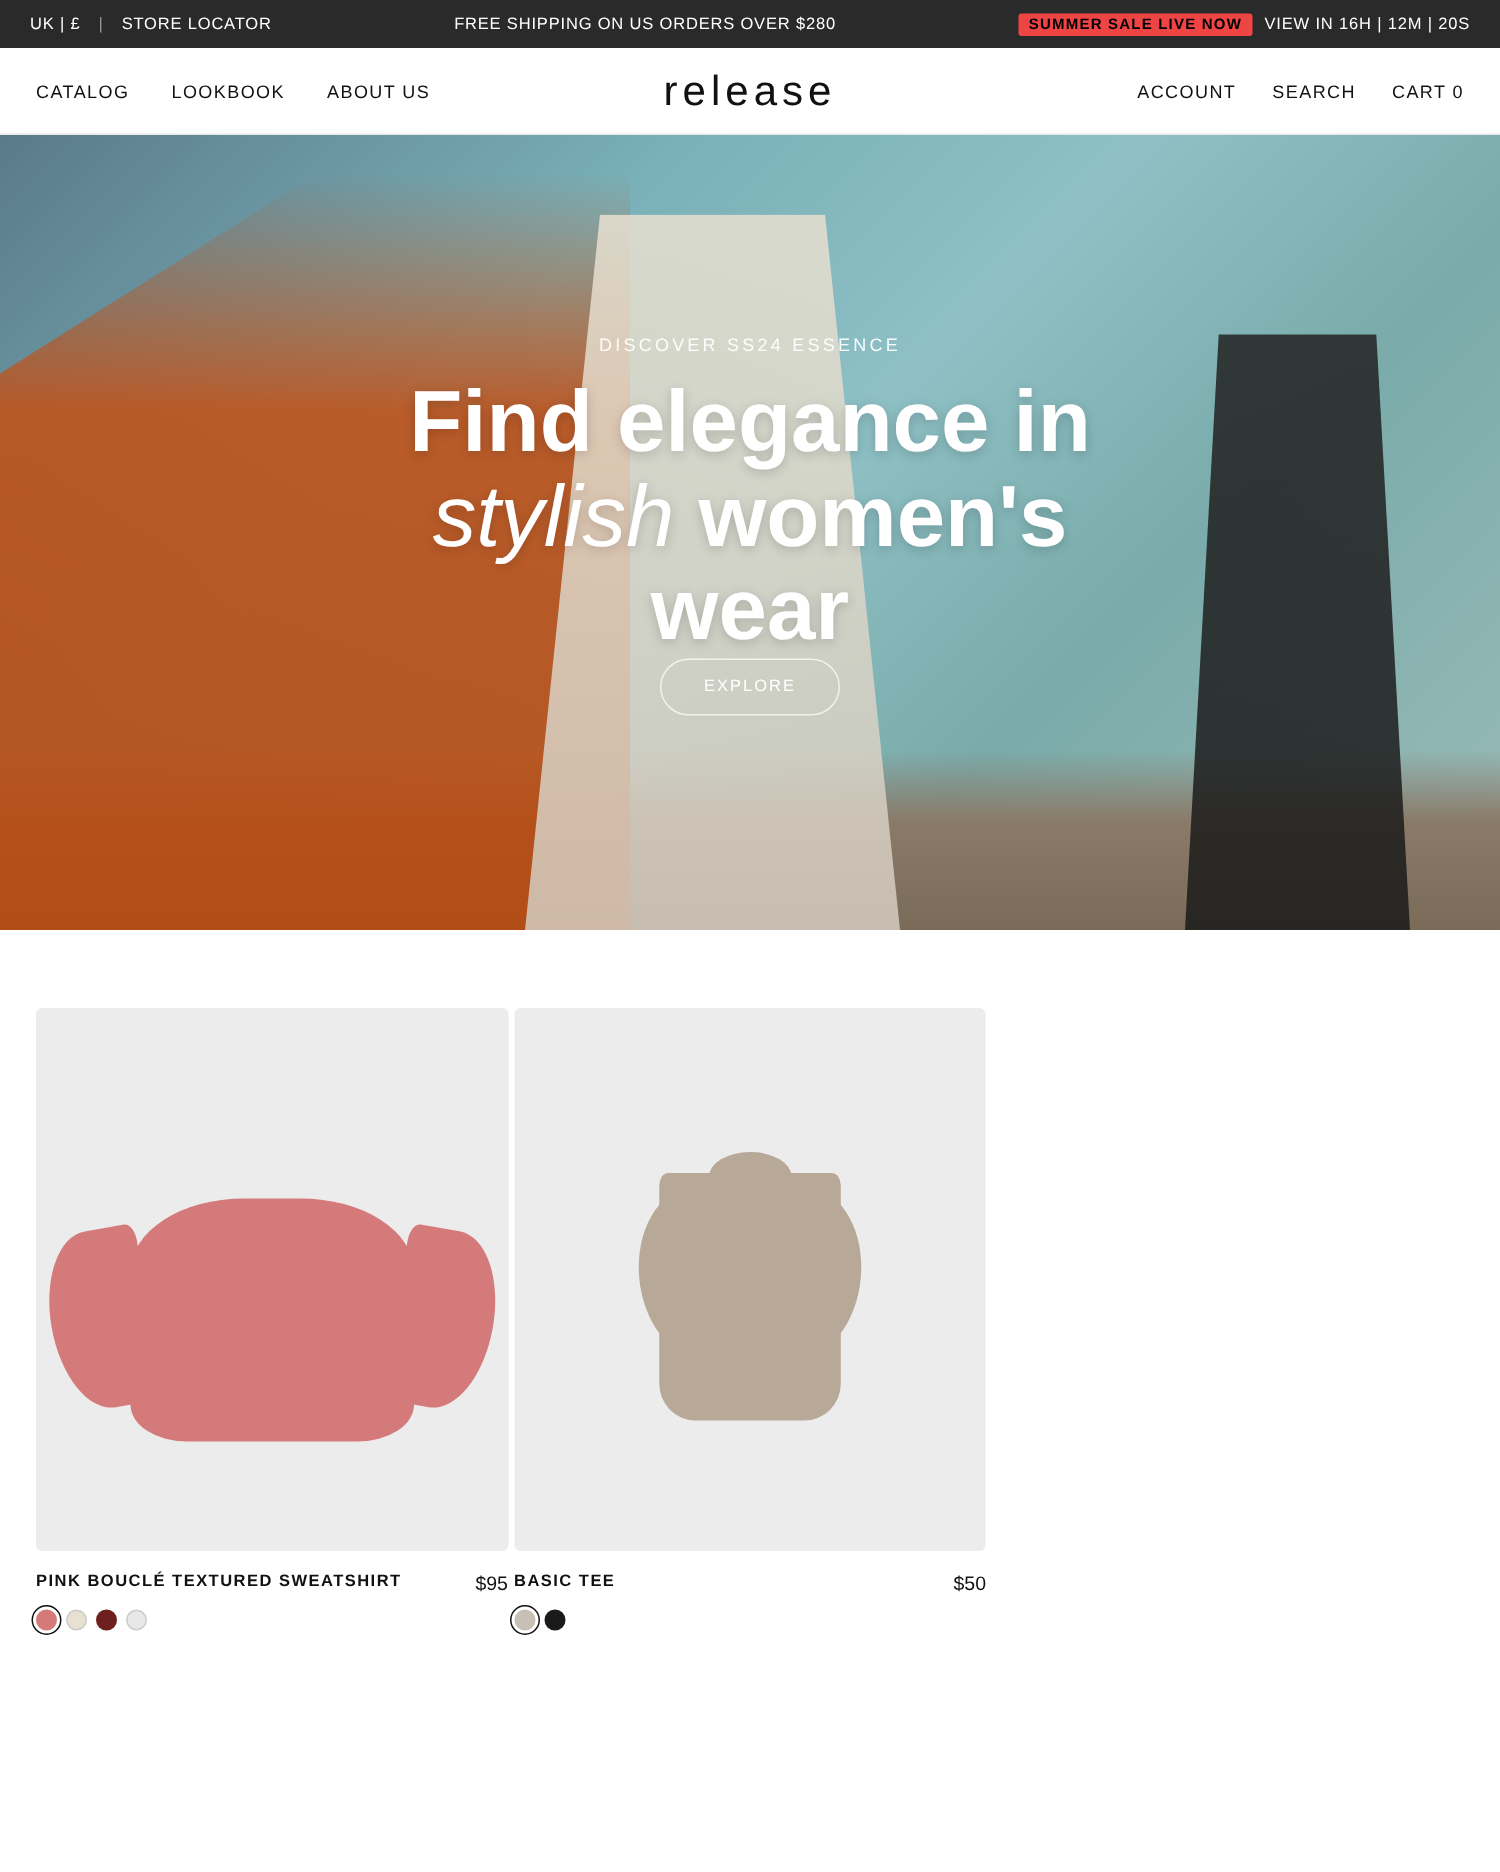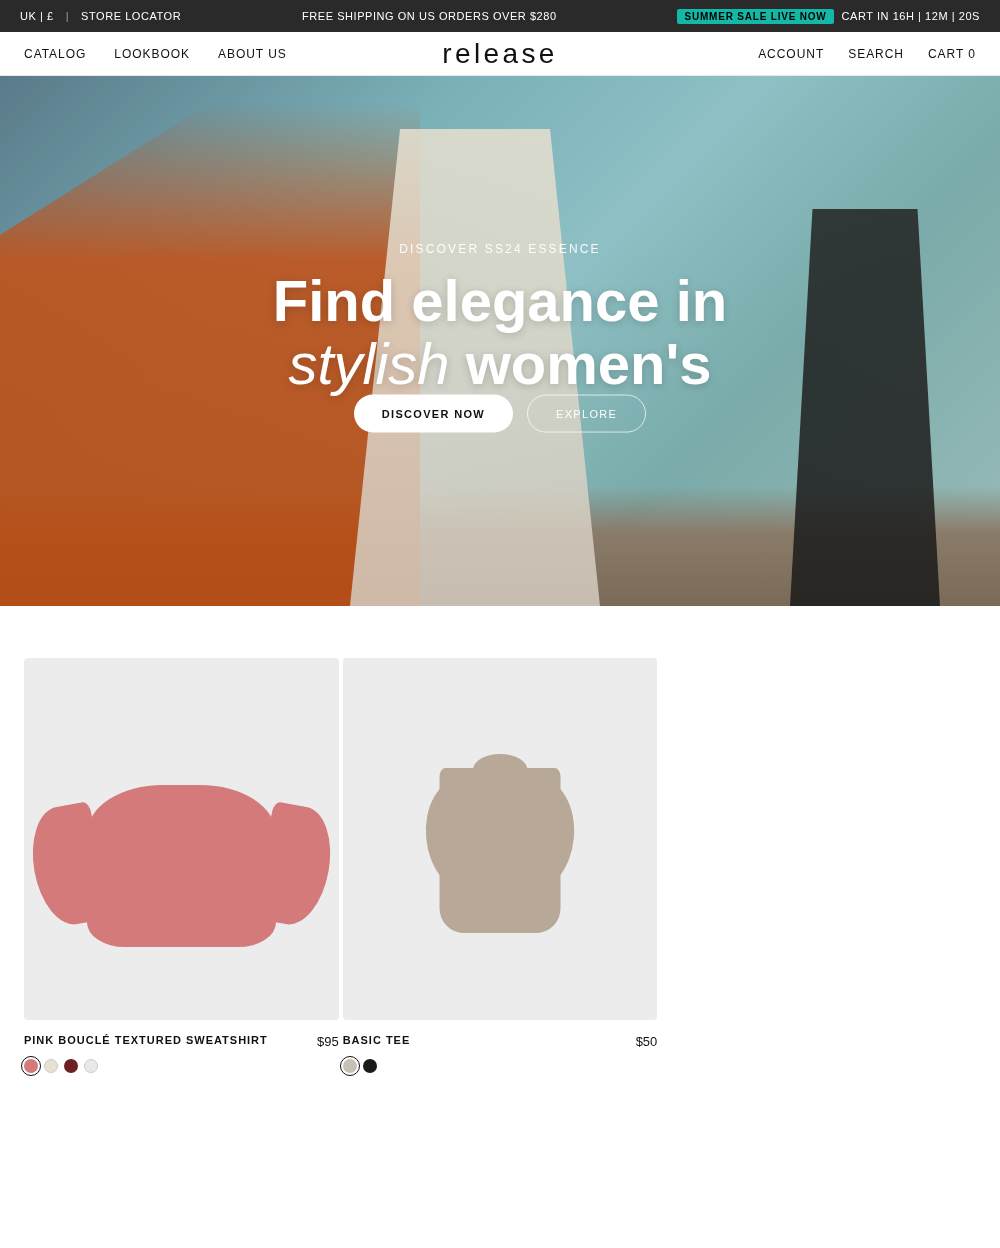--- a/index.html
+++ b/index.html
@@ -16,37 +16,37 @@
       justify-content: space-between;
       padding: 0 20px;
       height: 32px;
     }
     .announcement-bar .left { display: flex; gap: 12px; }
     .announcement-bar .left span { cursor: pointer; }
     .announcement-bar .left .sep { opacity: 0.5; }
     .announcement-bar .center { flex: 1; text-align: center; font-weight: 500; }
     .announcement-bar .right { display: flex; align-items: center; gap: 8px; }
     .announcement-bar .sale-badge {
-      background: #14b8a6;
+      background: #ef4444;
       color: #000;
       font-weight: 700;
       font-size: 10px;
       letter-spacing: 0.08em;
       padding: 2px 7px;
       border-radius: 2px;
     }
     .announcement-bar .countdown { font-size: 11px; }
 
     
     .main-nav {
       display: flex;
       align-items: center;
       justify-content: space-between;
       padding: 0 24px;
-      height: 44px;
+      height: 58px;
       border-bottom: 1px solid #e8e8e8;
       background: #fff;
     }
     .main-nav .nav-left { display: flex; gap: 28px; align-items: center; }
     .main-nav .nav-left a {
       font-size: 12px;
       letter-spacing: 0.08em;
       text-transform: uppercase;
       text-decoration: none;
       color: #111;
@@ -381,21 +381,21 @@
 <div class="announcement-bar">
   <div class="left">
     <span>UK | £</span>
     <span class="sep">|</span>
     <span>STORE LOCATOR</span>
   </div>
   <div class="center">FREE SHIPPING ON US ORDERS OVER $280</div>
   <div class="right">
     <span class="sale-badge">SUMMER SALE LIVE NOW</span>
     <span class="countdown">
-      <span>CART IN</span>
+      <span>VIEW IN</span>
       <span>16H | 12M | 20S</span>
     </span>
   </div>
 </div>
 
 <nav class="main-nav">
   <div class="nav-left">
     <a>CATALOG</a>
     <a>LOOKBOOK</a>
     <a>ABOUT US</a>
@@ -414,23 +414,23 @@
     <div class="hero-figure-left"></div>
     <div class="hero-figure-center"></div>
     <div class="hero-figure-right"></div>
   </div>
   <div class="hero-content">
     <div class="hero-eyebrow">DISCOVER SS24 ESSENCE</div>
     <h1 class="hero-title">
       <span>Find elegance in</span><br>
       <span class="italic">stylish</span>
       <span>women's</span><br>
+      <span>wear</span>
     </h1>
     <div class="hero-buttons">
-      <button class="btn-primary">DISCOVER NOW</button>
       <button class="btn-outline">EXPLORE</button>
     </div>
   </div>
 </section>
 
 <section class="just-arrived">
 
   <div class="products-grid">
 
     <div class="product-card">

